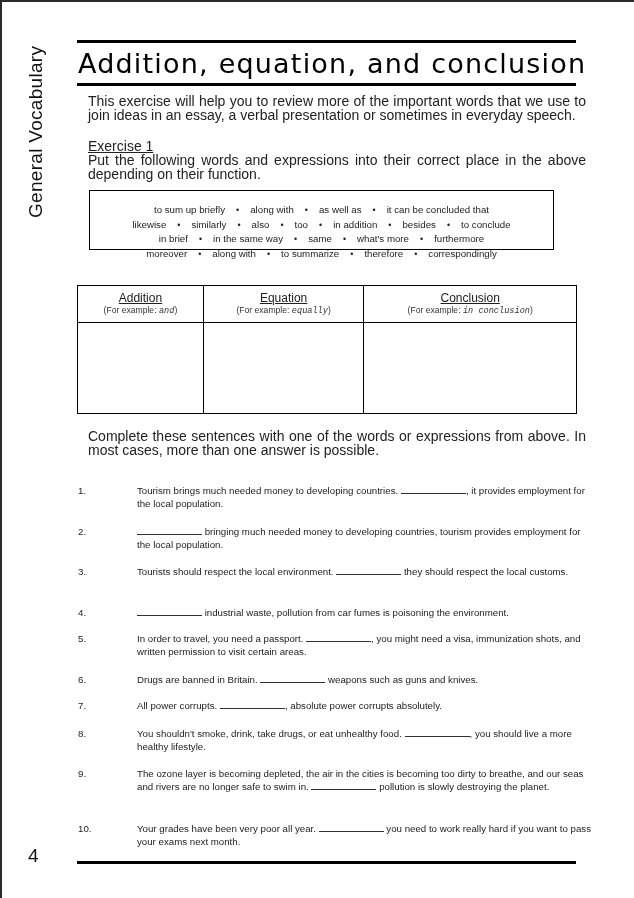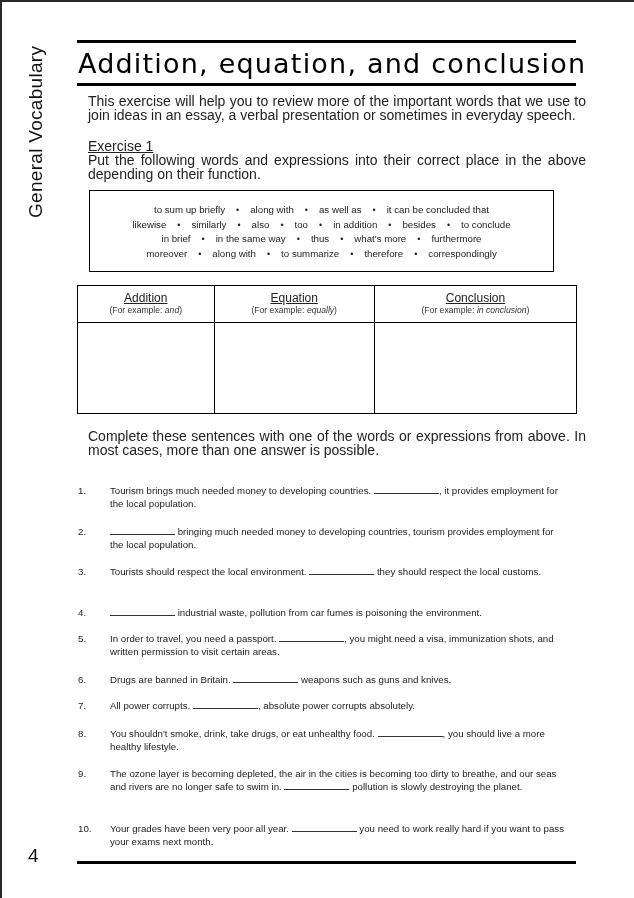--- a/index.html
+++ b/index.html
@@ -23,39 +23,39 @@
   .rule.bottom { top:861px; height:3px; }
   .title {
     position:absolute; left:78px; top:48px; font-size:27px; letter-spacing:1.2px;
     color:#000; white-space:nowrap; font-family:"DejaVu Sans", sans-serif; font-weight:normal;
   }
   .text { position:absolute; left:88px; width:498px; font-size:14px; line-height:14px; color:#222; text-align:justify; }
   .intro { top:94px; }
   .ex-head { text-decoration:underline; }
   .ex1 { top:139px; }
   .wordbox {
-    position:absolute; left:89px; top:190px; width:465px; height:82px;
+    position:absolute; left:89px; top:190px; width:465px; height:60px;
     border:1.5px solid #000; box-sizing:border-box;
   }
   .wordline { text-align:center; font-size:9.7px; line-height:13.5px; color:#222; white-space:nowrap; }
   .wordlines { padding-top:12px; }
   .bullet { display:inline-block; margin:0 11px; font-size:9px; }
   table.cat {
     position:absolute; left:77px; top:285px; width:500px; height:129px;
     border-collapse:collapse;
   }
   table.cat td { border:1.2px solid #000; vertical-align:middle; text-align:center; padding:0; }
   table.cat tr.head td { height:36px; }
   .col-title { font-size:12px; text-decoration:underline; color:#222; line-height:12px; }
   .col-ex { font-size:8.6px; color:#333; line-height:12px; }
-  .col-ex i { font-style:italic; }
+  .col-ex i { font-style:italic;font-family:Liberation Mono, monospace; }
   .ex2 { top:429px; }
   .q { position:absolute; left:78px; width:500px; font-size:9.7px; line-height:13px; color:#222; }
   .q .num { position:absolute; left:0; top:0; }
-  .q .body { margin-left:32px; width:455px; }
+  .q .body { margin-left:59px; width:455px; }
   .blank { display:inline-block; border-bottom:1px solid #333; width:65px; height:9px; vertical-align:baseline; }
 </style>
 </head>
 <body>
 
 <div class="top-border"></div>
 <div class="left-border"></div>
 
 <div class="side-label">General Vocabulary</div>
 <div class="page-number">4</div>
@@ -68,21 +68,21 @@
 
 <div class="text ex1">
   <div class="ex-head">Exercise 1</div>
   <div>Put the following words and expressions into their correct place in the above depending on their function.</div>
 </div>
 
 <div class="wordbox">
   <div class="wordlines" id="wordlines">
       <div class="wordline"><span>to sum up briefly</span><span class="bullet">•</span><span>along with</span><span class="bullet">•</span><span>as well as</span><span class="bullet">•</span><span>it can be concluded that</span></div>
       <div class="wordline"><span>likewise</span><span class="bullet">•</span><span>similarly</span><span class="bullet">•</span><span>also</span><span class="bullet">•</span><span>too</span><span class="bullet">•</span><span>in addition</span><span class="bullet">•</span><span>besides</span><span class="bullet">•</span><span>to conclude</span></div>
-      <div class="wordline"><span>in brief</span><span class="bullet">•</span><span>in the same way</span><span class="bullet">•</span><span>thus</span><span class="bullet">•</span><span>what's more</span><span class="bullet">•</span><span>furthermore</span></div>
+      <div class="wordline"><span>in brief</span><span class="bullet">•</span><span>in the same way</span><span class="bullet">•</span><span>same</span><span class="bullet">•</span><span>what's more</span><span class="bullet">•</span><span>furthermore</span></div>
       <div class="wordline"><span>moreover</span><span class="bullet">•</span><span>along with</span><span class="bullet">•</span><span>to summarize</span><span class="bullet">•</span><span>therefore</span><span class="bullet">•</span><span>correspondingly</span></div>
     </div>
 </div>
 
 <table class="cat">
   <tbody>
       <tr class="head">
     <td>
       <div class="col-title">Addition</div>
       <div class="col-ex"><span>(For example: </span><i>and</i><span>)</span></div>

